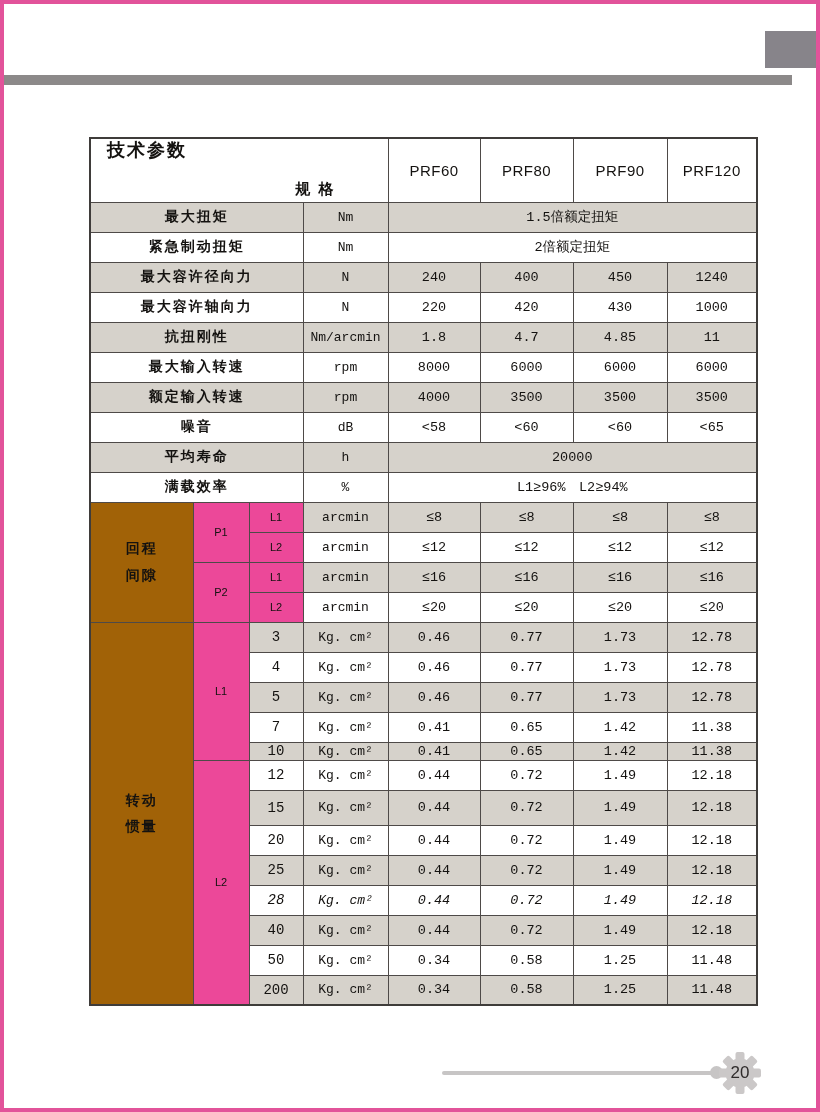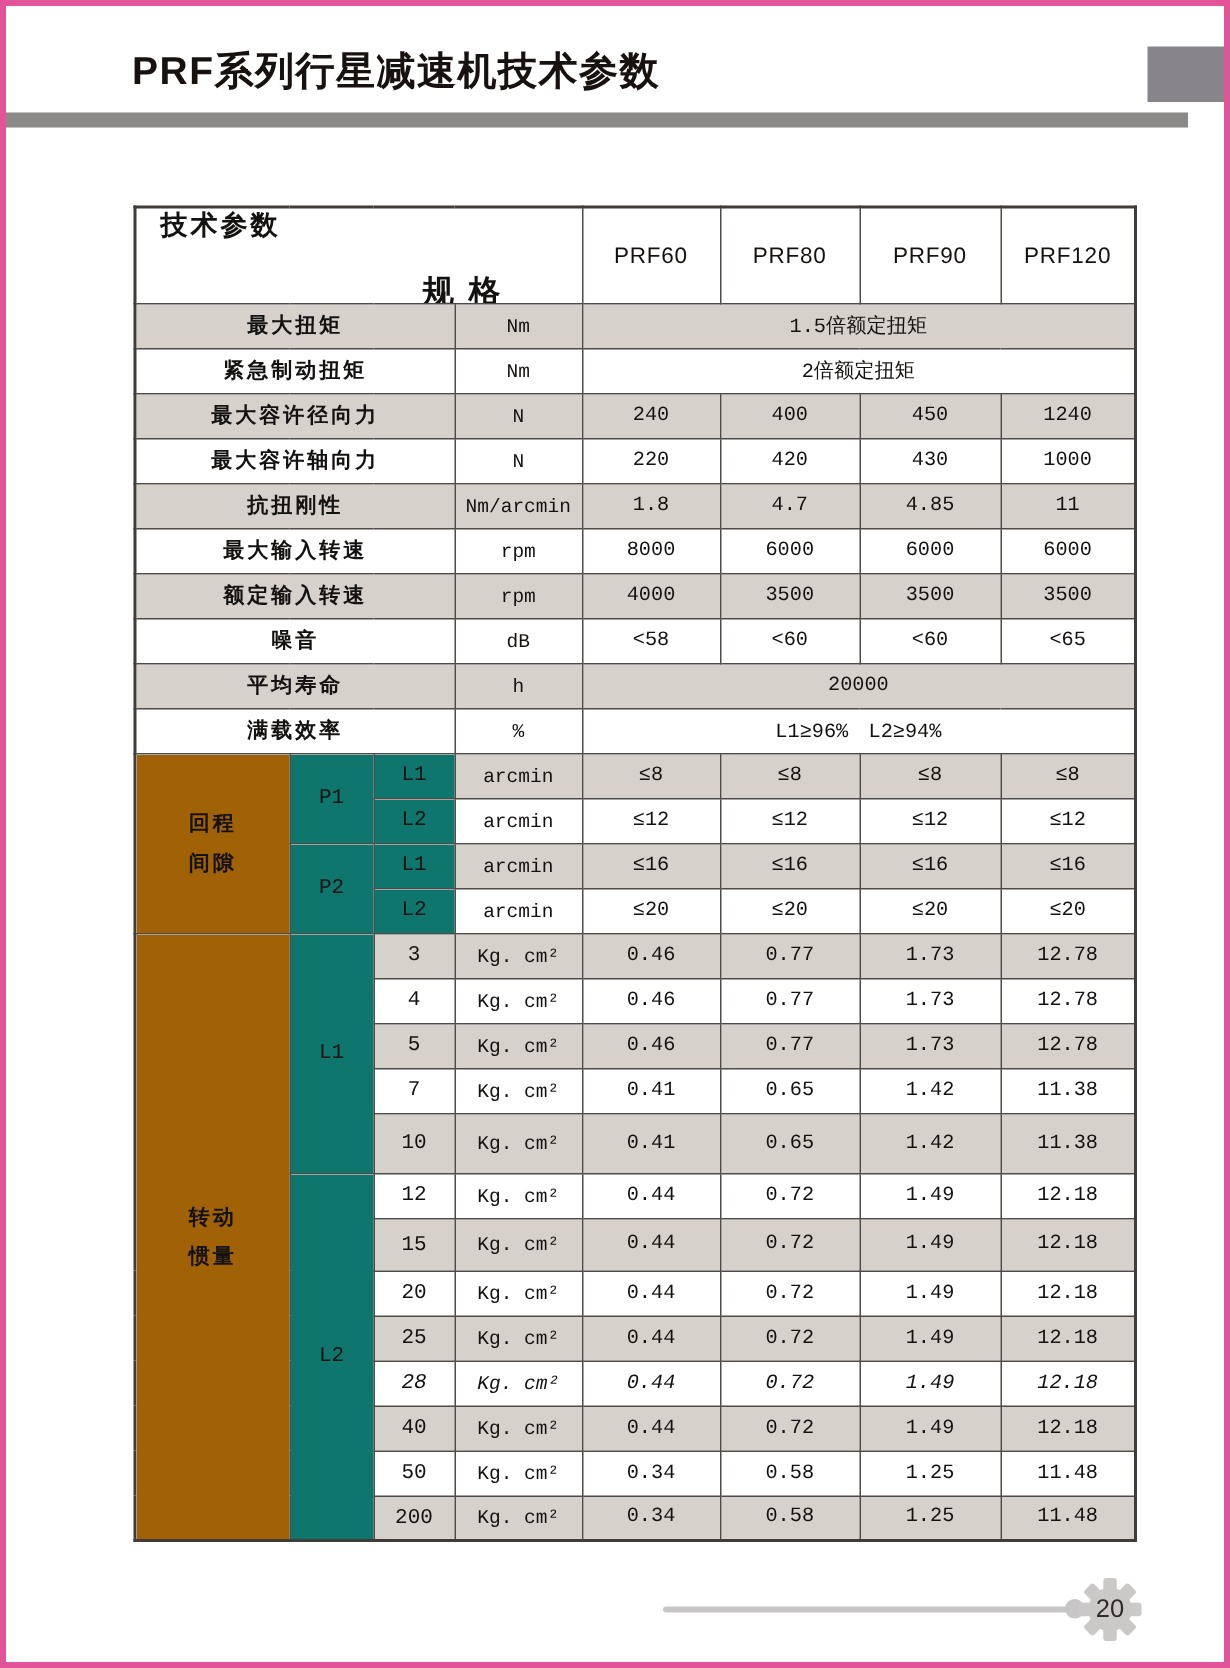--- a/index.html
+++ b/index.html
@@ -34,29 +34,29 @@
     text-align:center;vertical-align:middle;
     padding:0;color:#141210;overflow:hidden;
   }
   table{border:2px solid #3f3c3a;}
   td.g{background:#d6d2cb;}
   td.lbl{font-weight:700;font-size:14px;letter-spacing:2px;}
   td.unit{font-family:"Liberation Mono", monospace;font-size:13px;}
   td.val{font-family:"Liberation Mono", monospace;font-size:13.5px;}
   td.colhead{font-size:15px;letter-spacing:.5px;}
   td.sect{font-weight:700;font-size:14px;letter-spacing:2px;line-height:1.9;background:#a16207;}
-  td.grp{font-family:Liberation Mono, monospace;font-size:14px;background:#0f766e;}
+  td.grp{font-family:Liberation Sans, sans-serif;font-size:11px;background:#ec4899;}
   td.ratio{font-family:"Liberation Mono", monospace;font-size:14px;}
   
   td.corner{position:relative;background:#fff;}
   .corner-inner{position:relative;width:100%;height:100%;}
   .corner-inner svg{position:absolute;left:0;top:0;width:100%;height:100%;}
   .corner-spec{
     position:absolute;right:52px;top:10px;
-    font-weight:700;font-size:21px;letter-spacing:2px;
+    font-weight:700;font-size:15px;letter-spacing:2px;
   }
   .corner-param{
     position:absolute;left:16px;bottom:8px;
     font-weight:700;font-size:18px;letter-spacing:2px;
   }
   
   .footer-rule{
     position:absolute;left:438px;top:1067px;width:276px;height:4px;
     background:#c7c5c5;border-radius:2px;
   }
@@ -72,21 +72,20 @@
     position:absolute;left:0;top:0;width:44px;height:44px;
     display:flex;align-items:center;justify-content:center;
     font-size:17px;color:#2f2b2b;font-weight:400;
   }
 </style>
 </head>
 <body>
 
 <div class="page">
 
-  <div class="page-title">PRF系列行星减速机技术参数</div>
   <div class="title-bar"></div>
   <div class="accent-block"></div>
 
   <div class="spec-table-wrap">
     <table id="spec-table">
       <colgroup>
         <col style="width:103px">
           <col style="width:56px">
           <col style="width:54px">
           <col style="width:85px">
@@ -251,21 +250,21 @@
             <td class="val g">12.78</td>
           </tr>
           <tr style="height: 30px;">
             <td class="ratio">7</td>
             <td class="unit">Kg. cm²</td>
             <td class="val">0.41</td>
             <td class="val">0.65</td>
             <td class="val">1.42</td>
             <td class="val">11.38</td>
           </tr>
-          <tr style="height: 40px;">
+          <tr style="height: 18px;">
             <td class="ratio g">10</td>
             <td class="unit g">Kg. cm²</td>
             <td class="val g">0.41</td>
             <td class="val g">0.65</td>
             <td class="val g">1.42</td>
             <td class="val g">11.38</td>
           </tr>
           <tr style="height: 30px;">
             <td class="grp" rowspan="8">L2</td>
             <td class="ratio">12</td>

